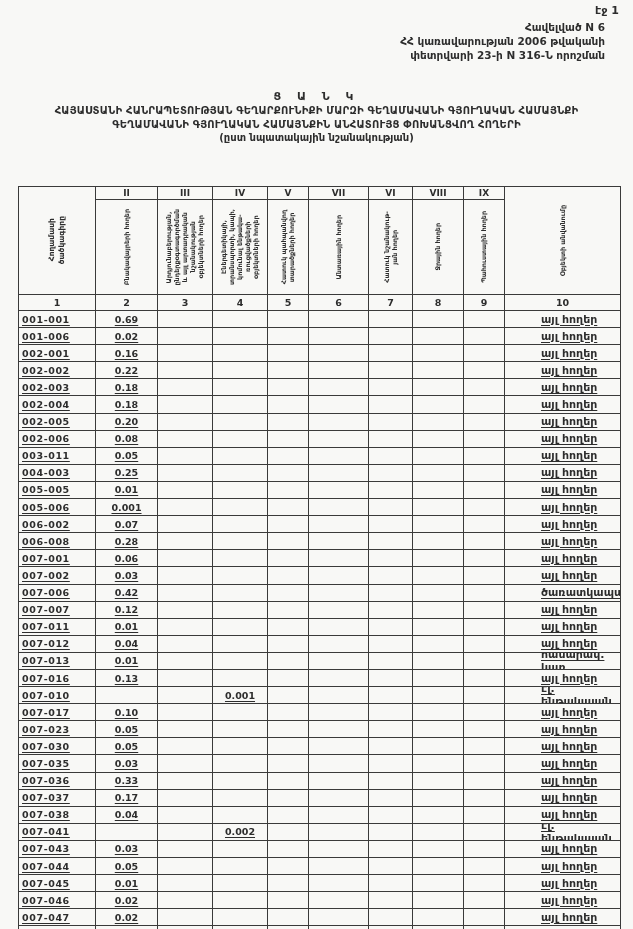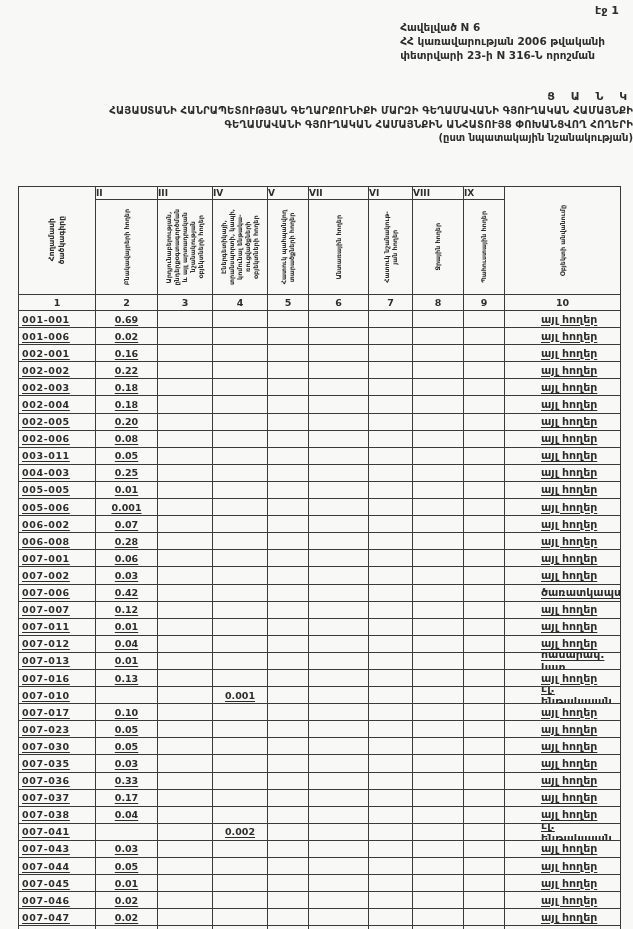--- a/index.html
+++ b/index.html
@@ -10,22 +10,22 @@
   #page{
     position:relative;
     width:633px;height:929px;
     margin:0 auto;
     background:#f8f8f6;
     color:#2d2d2d;
     overflow:hidden;
   }
   .abs{position:absolute;}
   #page-num{top:4px;right:14px;font-size:11px;font-weight:bold;}
-  #appendix{top:20px;right:28px;text-align:left;font-size:10.5px;font-weight:bold;line-height:14px;}
-  #titleblock{top:90px;left:0;width:100%;text-align:right;font-weight:bold;}
+  #appendix{top:20px;right:28px;text-align:right;font-size:10.5px;font-weight:bold;line-height:14px;}
+  #titleblock{top:90px;left:0;width:100%;text-align:center;font-weight:bold;}
   #title-heading{font-size:11px;letter-spacing:6px;line-height:14px;}
   .title-line{font-size:10px;line-height:13.5px;letter-spacing:0.2px;}
   #subtitle{font-size:10px;line-height:14px;font-weight:bold;}
 
   
   #landtable{
     top:186px;left:18px;
     width:602px;
     border-left:1.5px solid #3a3a3a;
     border-top:1.5px solid #3a3a3a;
@@ -33,21 +33,21 @@
     font-weight:600;
   }
   .grid-row{
     display:grid;
     grid-template-columns:77px 62px 55px 55px 41px 60px 44px 51px 41px 116px;
   }
   .cell{border-right:1px solid #3a3a3a;overflow:hidden;}
   
   #header-row{height:107px;}
   .hcell{display:flex;flex-direction:column;}
-  .roman{height:12px;border-bottom:1px solid #3a3a3a;font-size:9px;font-weight:bold;text-align:left;line-height:12px;}
+  .roman{height:12px;border-bottom:1px solid #3a3a3a;font-size:9px;font-weight:bold;text-align:center;line-height:12px;}
   .vwrap{flex:1;display:flex;align-items:center;justify-content:center;}
   .vtext{
     writing-mode:vertical-rl;
     transform:rotate(180deg);
     white-space:pre-line;
     font-size:6.4px;
     line-height:8px;
     font-weight:600;
     text-align:center;
     letter-spacing:0;

